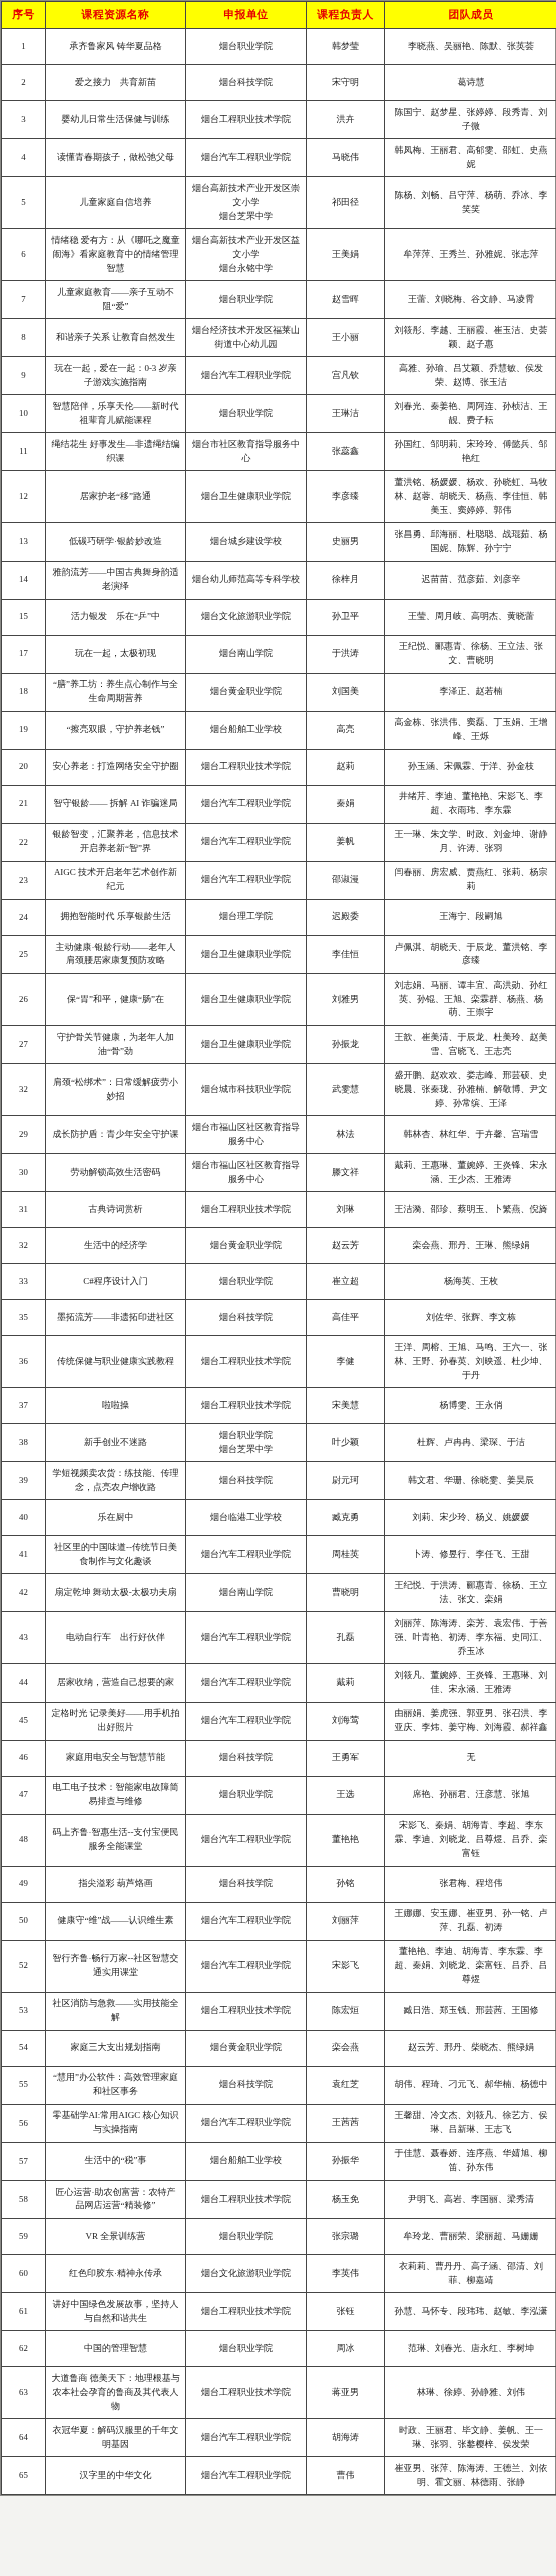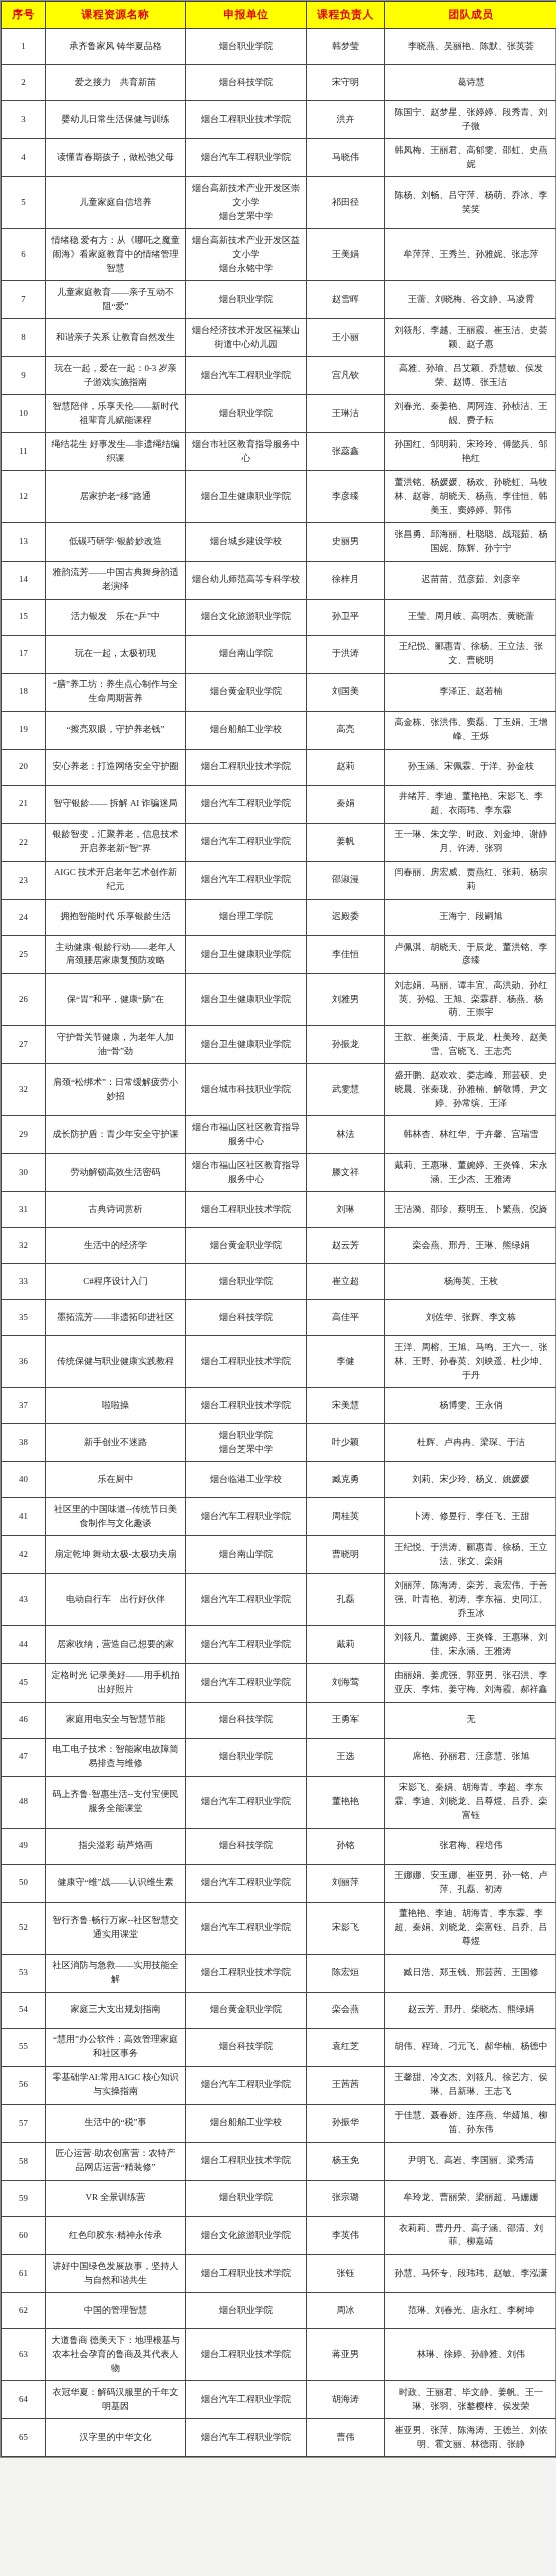--- a/index.html
+++ b/index.html
@@ -366,20 +366,27 @@
 
   <tr>
     <td class="cell-no">38</td>
     <td class="cell-name">新手创业不迷路</td>
     <td class="cell-unit">烟台职业学院
 烟台芝罘中学</td>
     <td class="cell-leader">叶少颖</td>
     <td class="cell-team">杜辉、卢冉冉、梁琛、于洁</td>
   </tr>
 
+  <tr>
+    <td class="cell-no">39</td>
+    <td class="cell-name">学短视频卖农货：练技能、传理念，点亮农户增收路</td>
+    <td class="cell-unit">烟台科技学院</td>
+    <td class="cell-leader">尉元珂</td>
+    <td class="cell-team">韩文君、华珊、徐晓雯、姜昊辰</td>
+  </tr>
 
   <tr>
     <td class="cell-no">40</td>
     <td class="cell-name">乐在厨中</td>
     <td class="cell-unit">烟台临港工业学校</td>
     <td class="cell-leader">臧克勇</td>
     <td class="cell-team">刘莉、宋少玲、杨义、姚媛媛</td>
   </tr>
 
   <tr>

